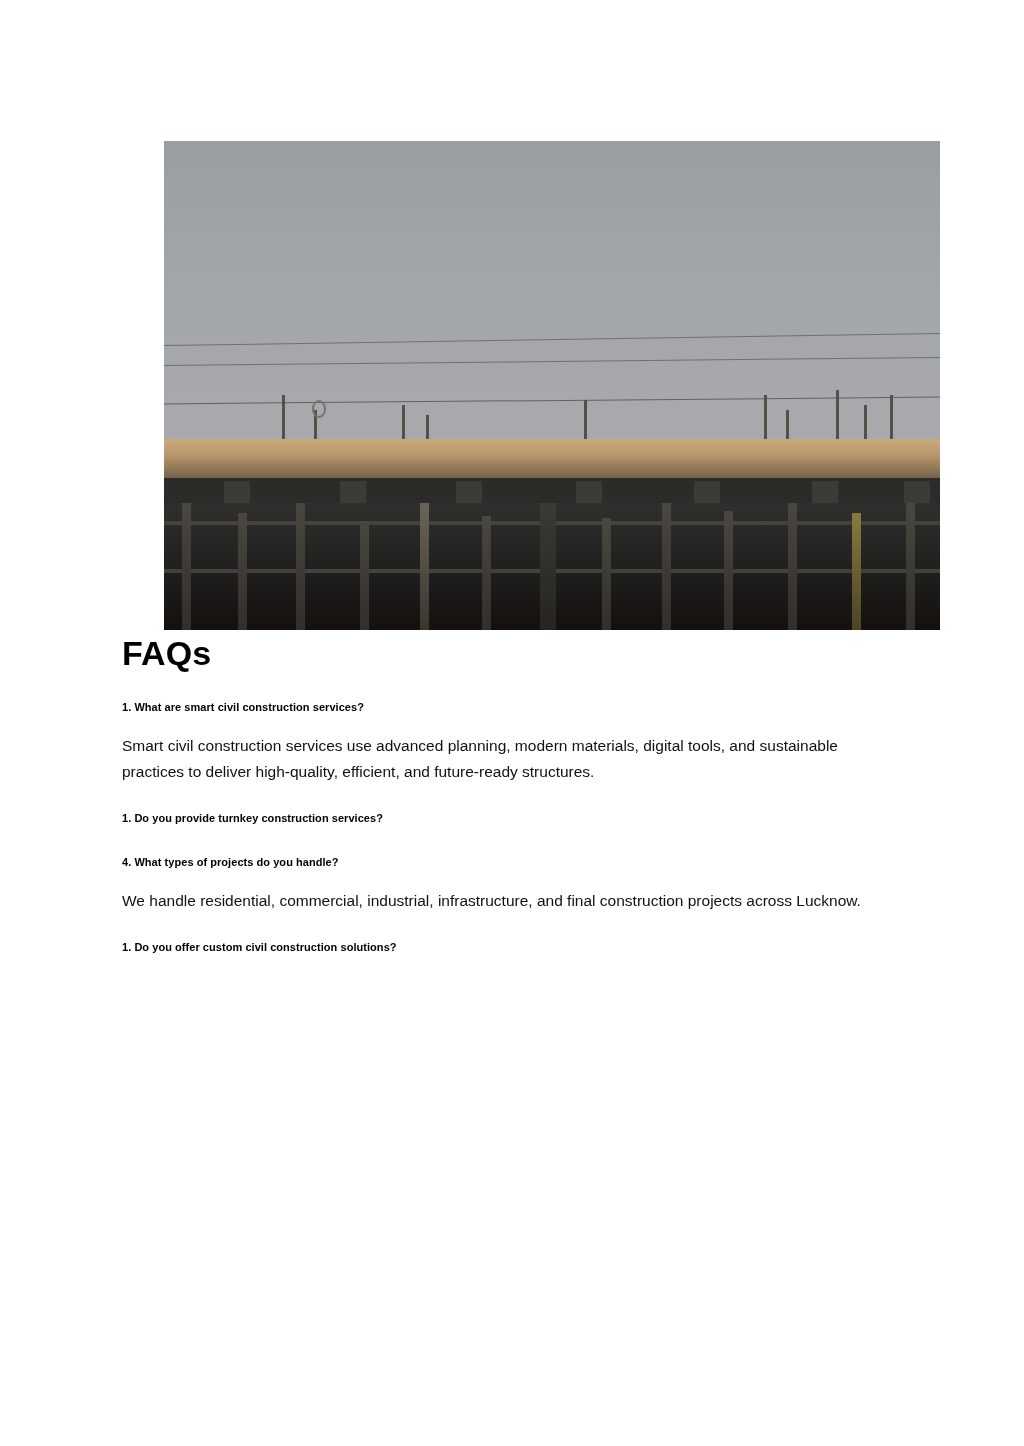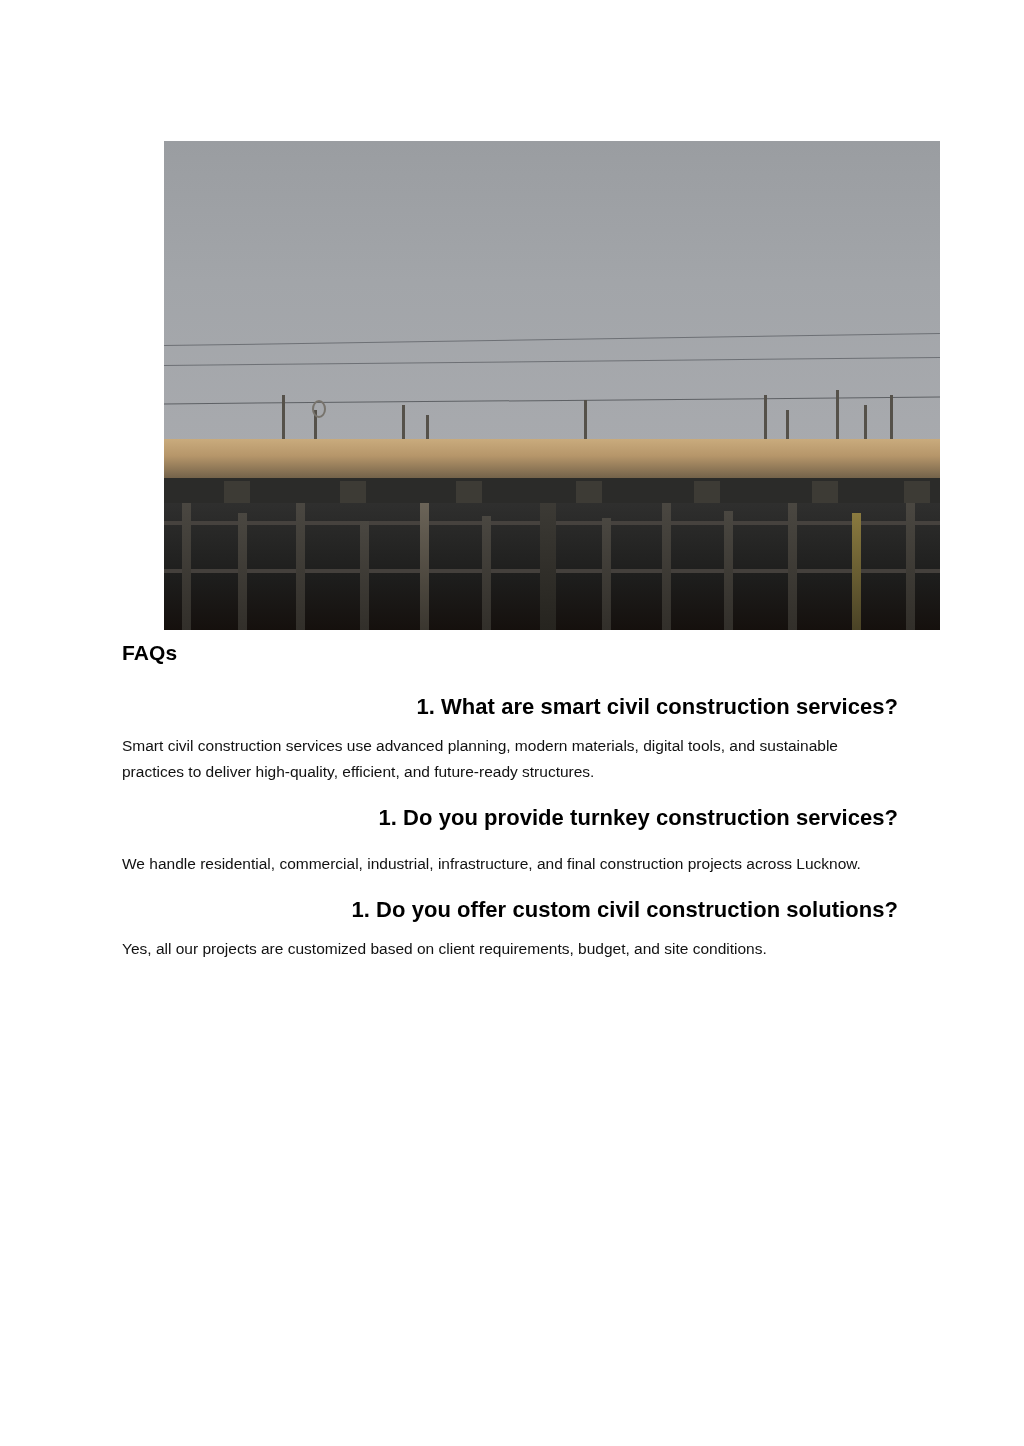--- a/index.html
+++ b/index.html
@@ -153,34 +153,33 @@
   }
 
   
   .content {
     position: absolute;
     left: 122px;
     top: 636px;
     width: 776px;
   }
   h1.page-title {
-    font-size: 21px;
+    font-size: 34px;
     line-height: 34px;
     margin: 0 0 26px 0;
     font-weight: bold;
     letter-spacing: .1px;
   }
   .faq-item { margin-bottom: 22px; }
   .faq-q {
-    font-size: 22px;
+    font-size: 11px;
     line-height: 22px;
     font-weight: bold;
     margin: 0 0 15px 0;
     letter-spacing: .05px;
-    text-align: right;
   }
   .faq-a {
     font-size: 15.5px;
     line-height: 26px;
     margin: 0 0 11px 0;
     color: #111111;
     max-width: 772px;
   }
 </style>
 </head>
@@ -257,22 +256,22 @@
       <h2 class="faq-q">1. What are smart civil construction services?</h2>
       <p class="faq-a">Smart civil construction services use advanced planning, modern materials, digital tools, and sustainable practices to deliver high-quality, efficient, and future-ready structures.</p>
     </section>
 
 
     <section class="faq-item">
       <h2 class="faq-q">1. Do you provide turnkey construction services?</h2>
     </section>
 
     <section class="faq-item">
+      <h2 class="faq-q">4. What types of projects do you handle?</h2>
       <p class="faq-a">We handle residential, commercial, industrial, infrastructure, and final construction projects across Lucknow.</p>
     </section>
 
     <section class="faq-item">
       <h2 class="faq-q">1. Do you offer custom civil construction solutions?</h2>
-      <p class="faq-a">Yes, all our projects are customized based on client requirements, budget, and site conditions.</p>
     </section>
   </div>
 
 </div>
 
 </body></html>

